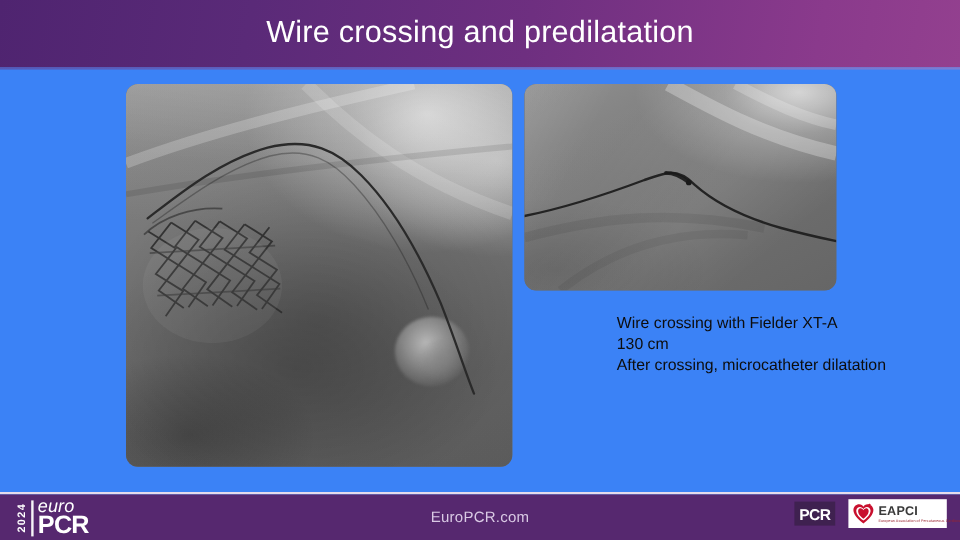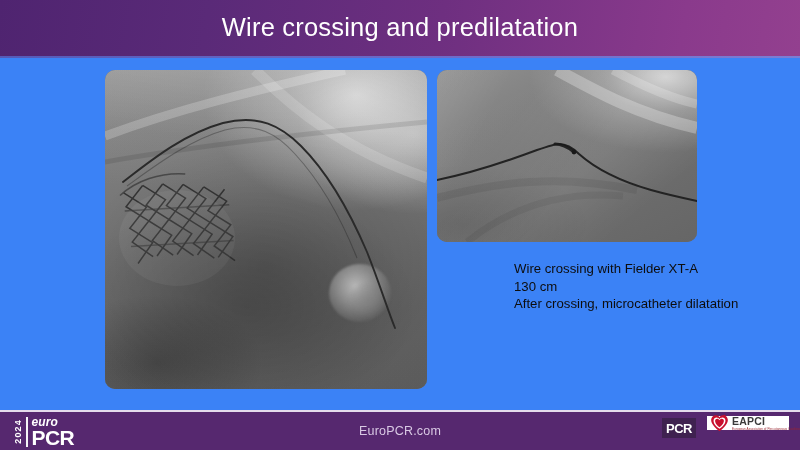--- a/index.html
+++ b/index.html
@@ -210,25 +210,24 @@
   .logo-bar {
     width: 1.5px;
     height: 30px;
     background: #ffffff;
     margin-right: 4px;
     opacity: .95;
   }
   .logo-words { display: flex; flex-direction: column; justify-content: center; }
   .logo-euro-word {
     color: #ffffff;
-    font-size: 12px;
+    font-size: 15px;
     font-style: italic;
     line-height: 11px;
     letter-spacing: .1px;
-    font-weight: bold;
   }
   .logo-pcr-word {
     color: #ffffff;
     font-size: 21px;
     font-weight: 700;
     line-height: 19px;
     letter-spacing: -0.6px;
   }
 
   
@@ -249,21 +248,21 @@
     font-weight: 700;
     letter-spacing: -0.5px;
   }
 
   
   .logo-eapci {
     position: absolute;
     left: 707px;
     top: 416px;
     width: 82px;
-    height: 14px;
+    height: 24px;
     background: #ffffff;
     display: flex;
     align-items: center;
     padding-left: 3px;
     box-sizing: border-box;
   }
   .eapci-heart { width: 19px; height: 19px; flex: 0 0 19px; }
   .eapci-txt { margin-left: 3px; display: flex; flex-direction: column; justify-content: center; }
   .eapci-name {
     color: #3a3a3a;

